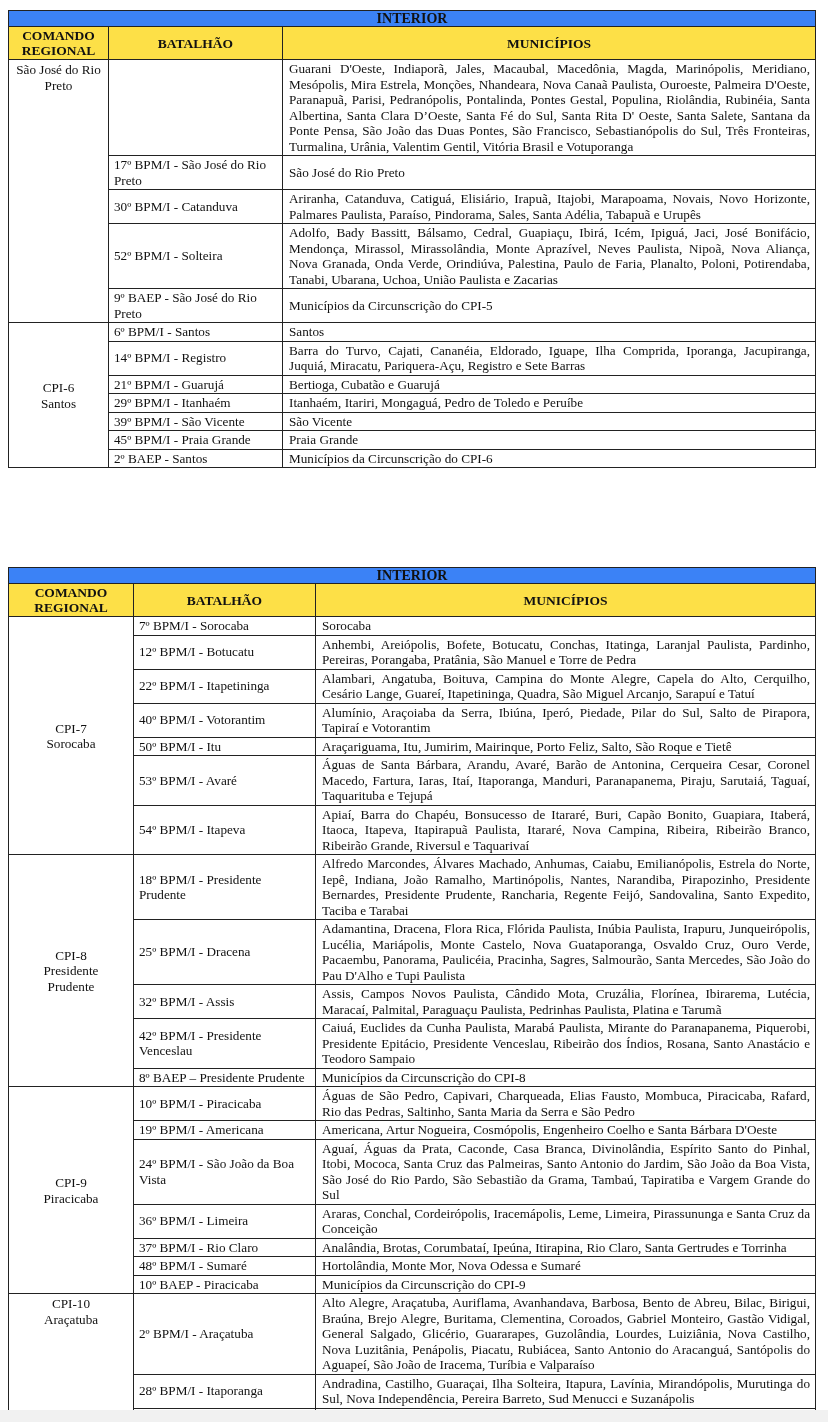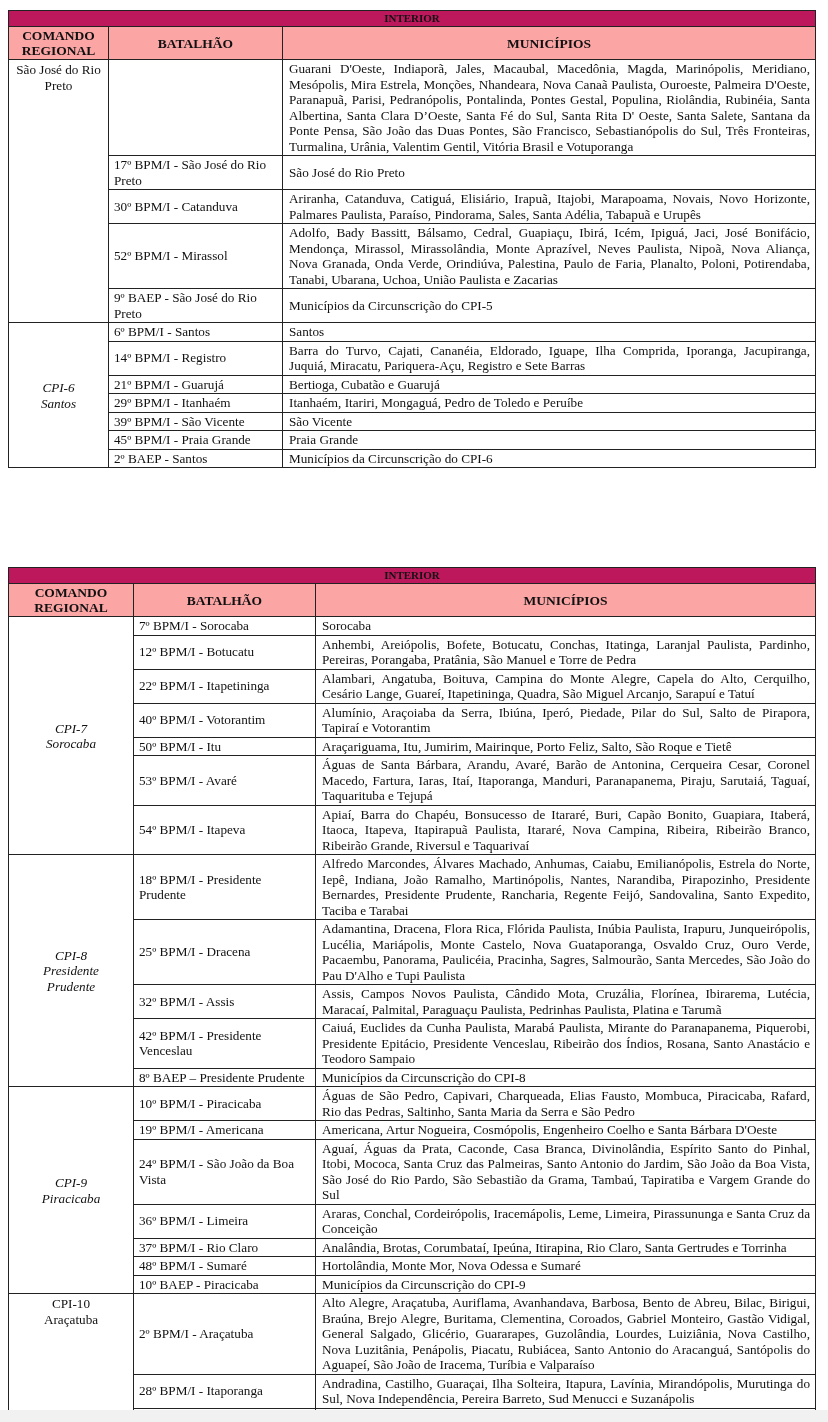--- a/index.html
+++ b/index.html
@@ -2,24 +2,24 @@
 <html><head>
 <meta charset="utf-8">
 <style>
   html, body { margin:0; padding:0; background:#ffffff; }
   body { width:828px; height:1422px; position:relative; overflow:hidden;
          font-family:"Liberation Serif", "DejaVu Serif", serif; color:#111; }
   .doc-table { position:absolute; left:8px; width:808px; border-collapse:collapse;
                table-layout:fixed; font-size:13.2px; line-height:15.5px; }
   .doc-table td, .doc-table th { border:1px solid #222; padding:1px 5px; vertical-align:middle; }
   .doc-table th { font-weight:bold; }
-  .title-row th { background:#be185d; height:14px; padding:0 4px; line-height:15px; font-size:11px; }
-  .head-row th { background:#fca5a5; line-height:15px; font-size:13.5px; }
+  .title-row th { background:#3b82f6; height:14px; padding:0 4px; line-height:15px; font-size:14px; }
+  .head-row th { background:#fde047; line-height:15px; font-size:13.5px; }
   td.cmd { text-align:center; vertical-align:top; padding-top:2px; }
-  td.cmd.mid { vertical-align:middle;font-style:italic; }
+  td.cmd.mid { vertical-align:middle; }
   td.bat { text-align:left;margin-left:23px; }
   td.mun { text-align:justify;padding-left:6px; }
   #t1 { top:10px; }
   #t2 { top:567px; }
   #t1 col.c1 { width:100px; } #t1 col.c2 { width:174px; }
   #t2 col.c1 { width:125px; } #t2 col.c2 { width:182px; }
   .bottom-strip { position:absolute; left:0; top:1410px; width:828px; height:12px; background:#f1f1f1; }
 </style>
 </head>
 <body>
@@ -48,21 +48,21 @@
       </tr>
       <tr>
         <td class="bat">17º BPM/I - São José do Rio Preto</td>
         <td class="mun">São José do Rio Preto</td>
       </tr>
       <tr>
         <td class="bat">30º BPM/I - Catanduva</td>
         <td class="mun">Ariranha, Catanduva, Catiguá, Elisiário, Irapuã, Itajobi, Marapoama, Novais, Novo Horizonte, Palmares Paulista, Paraíso, Pindorama, Sales, Santa Adélia, Tabapuã e Urupês</td>
       </tr>
       <tr>
-        <td class="bat">52º BPM/I - Mirassol</td>
+        <td class="bat">52º BPM/I - Solteira</td>
         <td class="mun">Adolfo, Bady Bassitt, Bálsamo, Cedral, Guapiaçu, Ibirá, Icém, Ipiguá, Jaci, José Bonifácio, Mendonça, Mirassol, Mirassolândia, Monte Aprazível, Neves Paulista, Nipoã, Nova Aliança, Nova Granada, Onda Verde, Orindiúva, Palestina, Paulo de Faria, Planalto, Poloni, Potirendaba, Tanabi, Ubarana, Uchoa, União Paulista e Zacarias</td>
       </tr>
       <tr>
         <td class="bat">9º BAEP - São José do Rio Preto</td>
         <td class="mun">Municípios da Circunscrição do CPI-5</td>
       </tr>
       <tr>
         <td class="cmd mid" rowspan="7" style="white-space: pre-line;">CPI-6
 Santos</td>
         <td class="bat">6º BPM/I - Santos</td>

